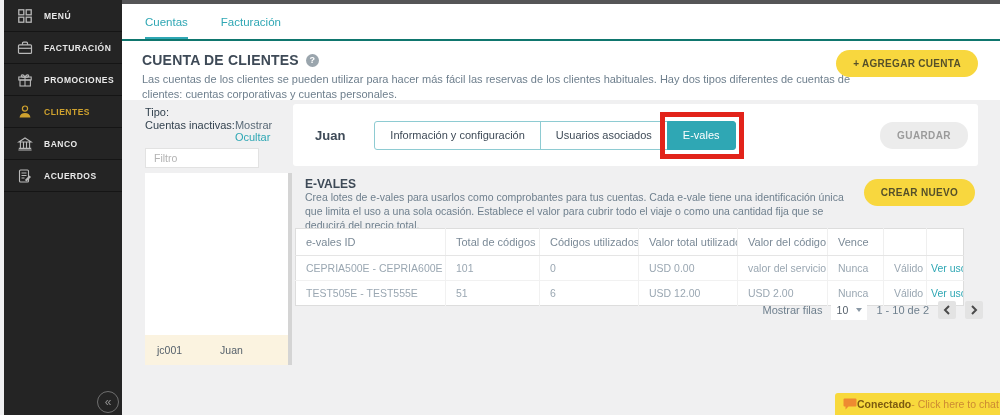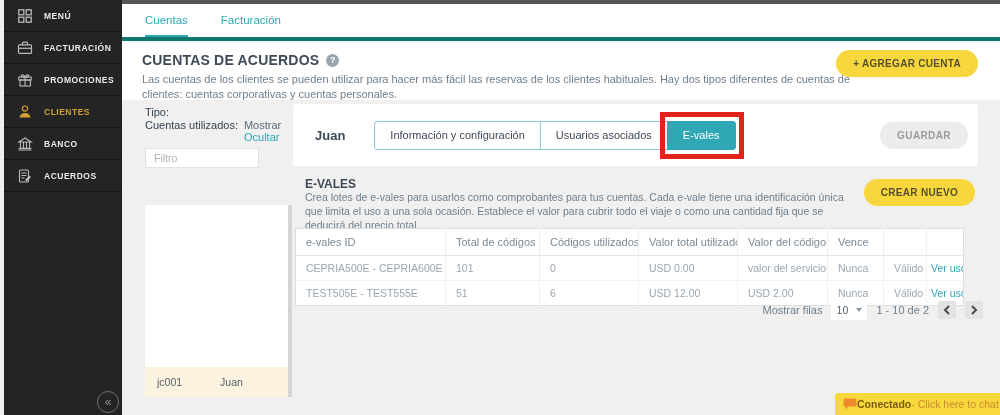--- a/index.html
+++ b/index.html
@@ -17,45 +17,45 @@
   .collapse-btn { position:absolute; left:93px; top:391px; width:22px; height:22px; border-radius:50%;
     border:1.5px solid #6f6f6f; color:#8f8f8f; font-size:12px; display:flex; align-items:center;
     justify-content:center; cursor:pointer; }
 
   
   .top-strip { position:absolute; left:118px; top:0; width:882px; height:4px; background:#555557; }
 
   
   .header-band { position:absolute; left:118px; top:4px; width:882px; height:96px; background:#ffffff; }
   .tabs-row { height:37px; display:flex; align-items:flex-end; gap:33px; padding-left:27px;
-    border-bottom:4px solid #0f766e; }
+    border-bottom:2px solid #0f766e; }
   .top-tab { color:#2fa7b4; font-size:11.5px; padding-bottom:9px; cursor:pointer; border-bottom:2px solid transparent; }
   .top-tab.active { border-bottom:2px solid #2fa7b4; }
   .title-row { display:flex; align-items:center; gap:7px; margin:11px 0 4px 24px; }
   .page-title { color:#3e4a57; font-size:14px; font-weight:bold; letter-spacing:.2px; }
   .help-ic { width:13px; height:13px; border-radius:50%; background:#9aa5ad; color:#fff; font-size:9px;
     font-weight:bold; display:flex; align-items:center; justify-content:center; }
   .page-desc { margin-left:24px; width:710px; color:#6e7f8d; font-size:11px; line-height:1.35; }
   .btn-yellow { position:absolute; background:#f8d73e; border:none; border-radius:14px; color:#55502a;
     font-size:10px; font-weight:bold; letter-spacing:.3px; padding:8px 17px; cursor:pointer;
     font-family:inherit; white-space:nowrap; }
   .add-account { right:22px; top:46px; }
 
   
   .content { position:absolute; left:118px; top:100px; width:882px; height:315px; }
 
   
   .filters { position:absolute; left:27px; top:6px; width:145px; font-size:11px; color:#33424f; }
-  .f-row { display:flex; gap:6px; margin-bottom:1px; }
+  .f-row { display:flex; margin-bottom:1px; }
   .f-opts span { margin-right:6px; color:#5a6a77; cursor:pointer; }
   .f-opts .sel { color:#2fa7b4; }
   .filter-input { position:absolute; left:27px; top:48px; width:114px; height:20px; border:1px solid #e2e2e2;
     background:#fff; font-size:10.5px; color:#555; padding:0 8px; font-family:inherit; }
   .filter-input::placeholder { color:#b3b3b3; }
-  .client-list { position:absolute; left:27px; top:73px; width:143px; height:192px; background:#fff;margin-top:32px; }
+  .client-list { position:absolute; left:27px; top:73px; width:143px; height:192px; background:#fff; }
   .list-scrollbar { position:absolute; right:-4px; top:0; width:4px; height:192px; background:#d4d4d4; }
   .client-row { position:absolute; left:0; bottom:0; width:143px; height:30px; background:#fbf3e0;
     display:flex; align-items:center; font-size:10.5px; color:#55606b; cursor:pointer; }
   .client-row .code { margin-left:12px; }
   .client-row .name { margin-left:38px; }
 
   
   .panel-card { position:absolute; left:175px; top:4px; width:685px; height:62px; background:#fff;
     border-radius:3px; display:flex; align-items:center; padding-left:22px; }
   .client-name { font-size:13px; font-weight:bold; color:#3e4a57; margin-right:29px; }
@@ -177,35 +177,35 @@
 </div>
 
 <div class="top-strip"></div>
 
 <div class="header-band">
   <div class="tabs-row">
     <span class="top-tab active">Cuentas</span>
     <span class="top-tab">Facturación</span>
   </div>
   <div class="title-row">
-    <span class="page-title">CUENTAS DE ACUERDOS</span>
+    <span class="page-title">CUENTA DE CLIENTES</span>
     <span class="help-ic">?</span>
   </div>
   <div class="page-desc">Las cuentas de los clientes se pueden utilizar para hacer más fácil las reservas de los clientes habituales. Hay dos tipos diferentes de cuentas de clientes: cuentas corporativas y cuentas personales.</div>
   <button class="btn-yellow add-account">+ AGREGAR CUENTA</button>
 </div>
 
 <div class="content">
 
   <div class="filters">
     <div class="f-row">
       <span>Tipo:</span>
     </div>
     <div class="f-row">
-      <span>Cuentas utilizados:</span>
+      <span>Cuentas inactivas:</span>
       <span class="f-opts">
         <span>Mostrar</span><br>
         <span class="sel">Ocultar</span>
       </span>
     </div>
   </div>
   <input class="filter-input" placeholder="Filtro" style="">
 
   <div class="client-list">
     <div class="list-scrollbar"></div>

